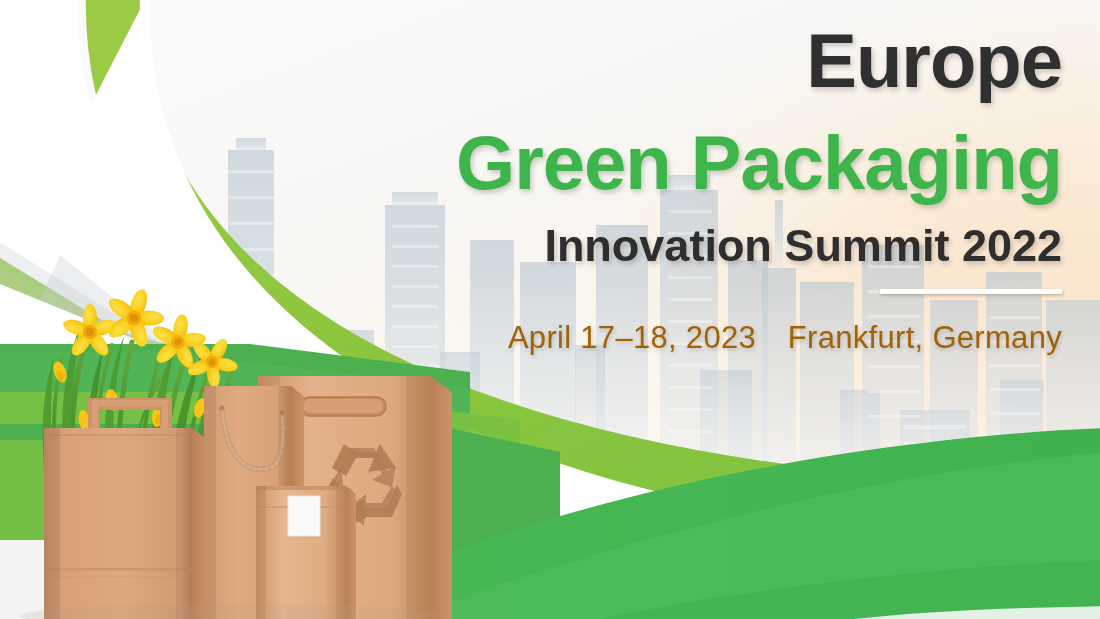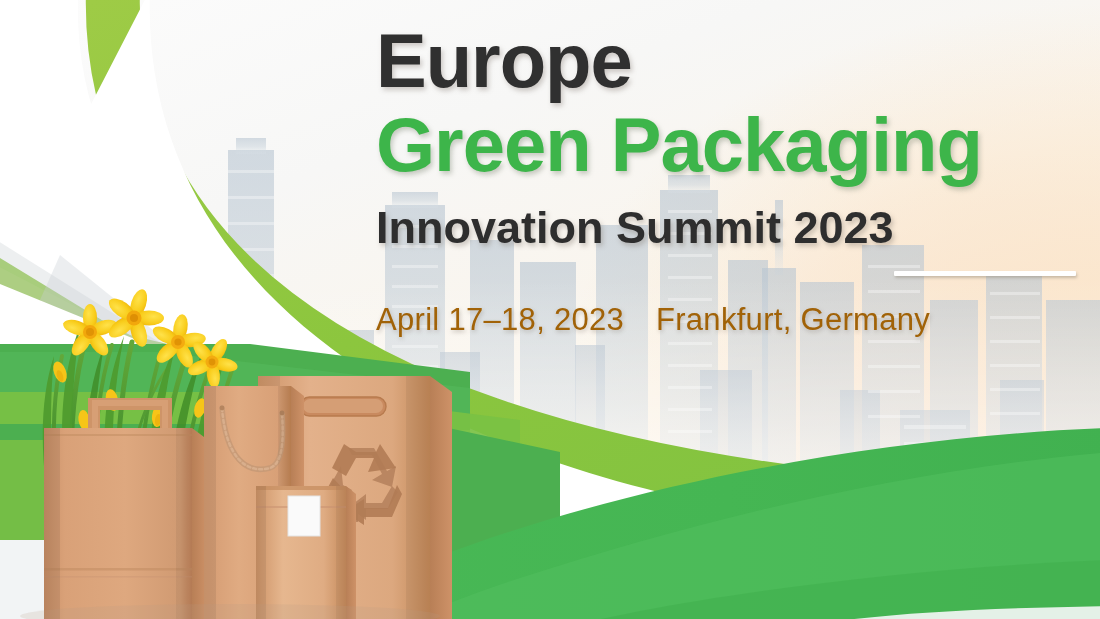--- a/index.html
+++ b/index.html
@@ -36,40 +36,41 @@
   .layer {
     position: absolute;
     inset: 0;
     width: 1100px;
     height: 619px;
   }
 
   
   .text-block {
     position: absolute;
-    right: 24px;
+    right: 38px;
     top: 22px;
     width: 700px;
+    text-align: right;
   }
   .t-line1 {
     font-size: 76px;
     font-weight: bold;
     color: #303030;
     letter-spacing: -1px;
     line-height: 1.02;
     text-shadow: 2px 3px 5px rgba(120,110,100,0.35);
     white-space: nowrap;
   }
   .t-line2 {
     font-size: 76px;
     font-weight: bold;
     color: #3DB54A;
     letter-spacing: -1px;
     line-height: 1.12;
-    margin-top: 2px;
+    margin-top: 20px;
     text-shadow: 2px 3px 5px rgba(120,130,110,0.40);
     white-space: nowrap;
   }
   .t-line3 {
     font-size: 45px;
     font-weight: bold;
     color: #2E2E2E;
     letter-spacing: 0px;
     line-height: 1.2;
     margin-top: 14px;
@@ -490,21 +491,21 @@
 
     <ellipse cx="230" cy="616" rx="210" ry="12" fill="#B59A86" opacity="0.18"></ellipse>
   </svg>
 
   <div class="text-block">
 
     <div class="t-line1">Europe</div>
 
     <div class="t-line2">Green Packaging</div>
 
-    <div class="t-line3">Innovation Summit 2023</div>
+    <div class="t-line3">Innovation Summit 2022</div>
 
     <div class="rule-wrap">
       <div class="rule"></div>
     </div>
 
     <div class="t-line4">
       <span>April 17–18, 2023</span>
       <span class="sp"></span>
       <span>Frankfurt, Germany</span>
     </div>

